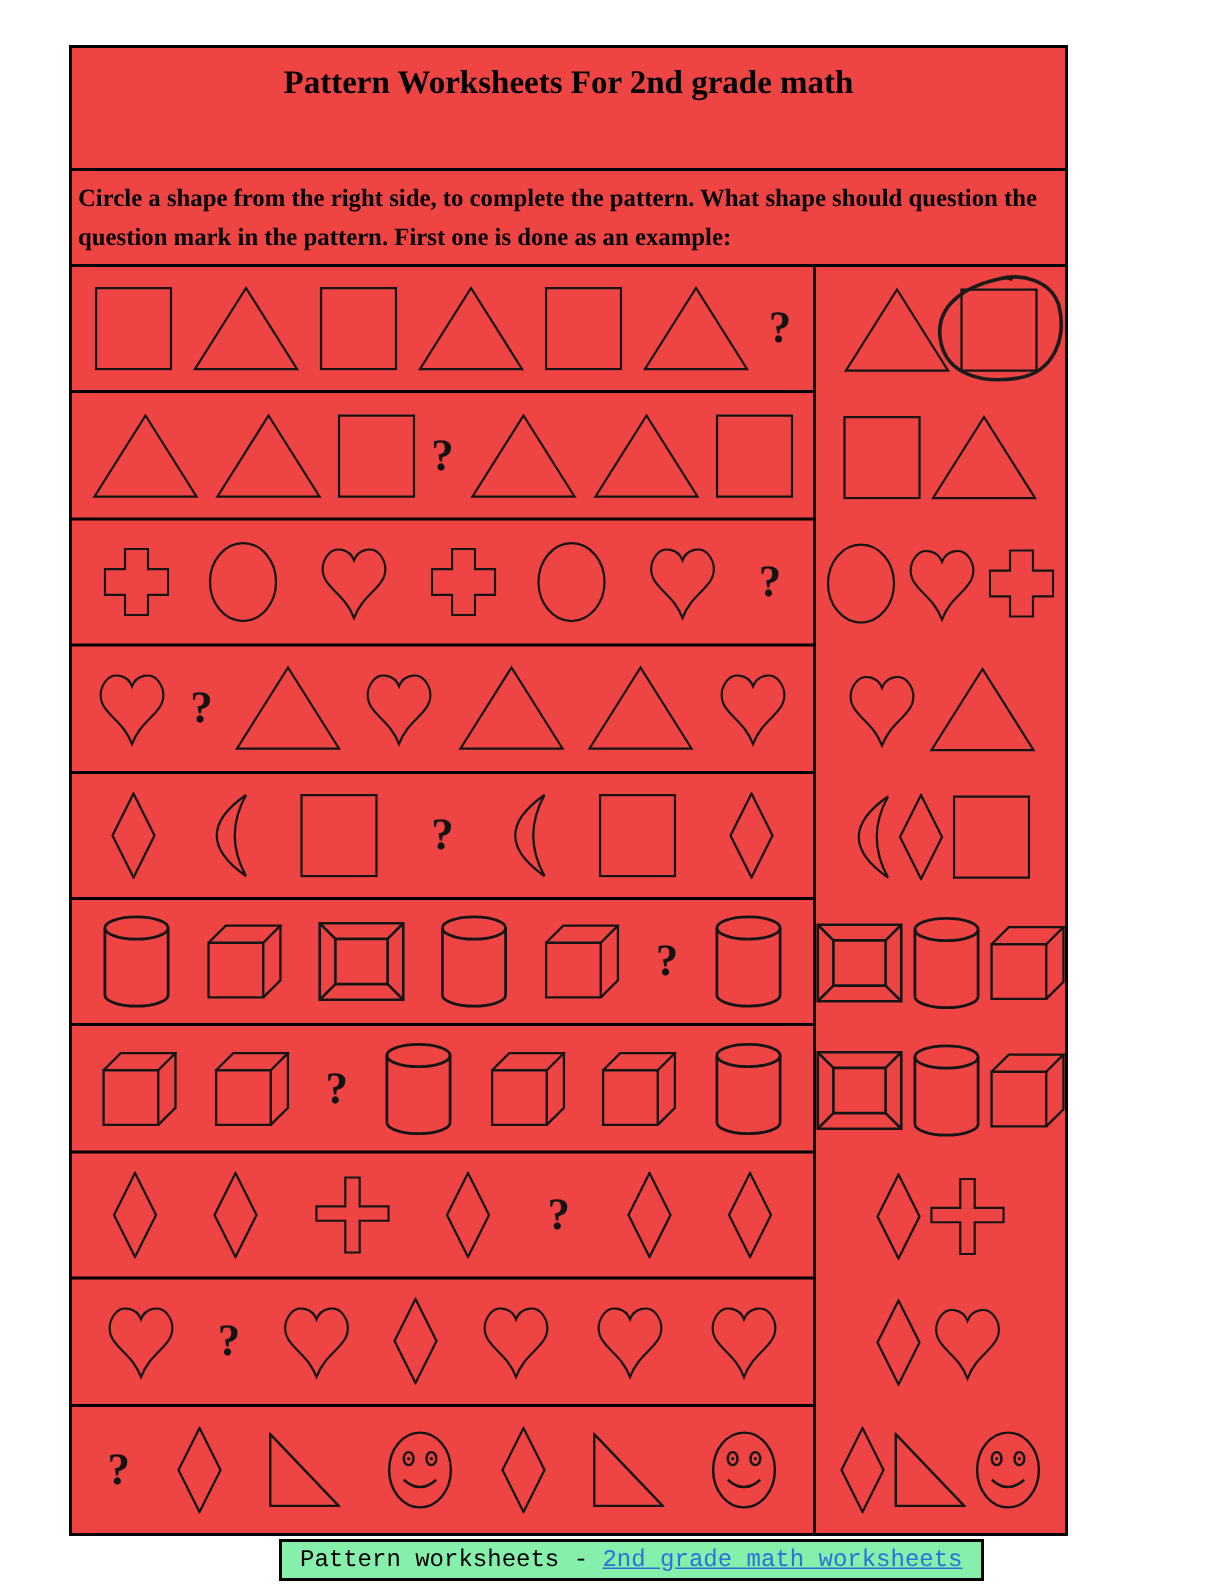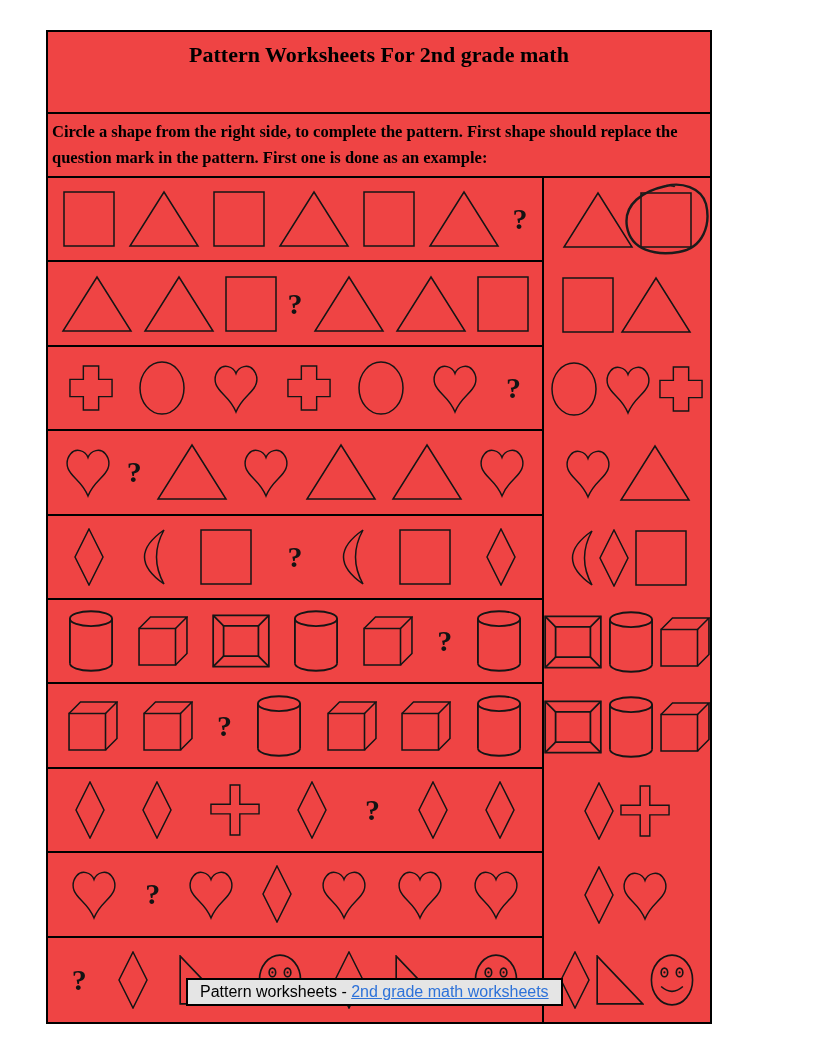--- a/index.html
+++ b/index.html
@@ -16,32 +16,32 @@
   .left-col .prow:last-child{border-bottom:none;}
   .arow{height:84.4px;display:flex;align-items:center;justify-content:center;gap:6px;}
   .shape{display:inline-flex;}
   .shape svg{display:block;}
   svg path,svg ellipse,svg circle{fill:none;stroke:#151515;stroke-width:1.5;stroke-linejoin:miter;}
   svg .fill{fill:#151515;stroke:none;}
   .qmark{font-family:"Liberation Serif",serif;font-weight:bold;font-size:30px;color:#131313;line-height:1;}
   .opt{position:relative;display:inline-flex;}
   svg.annot{position:absolute;left:50%;top:50%;width:88px;height:78px;transform:translate(-50%,-50%);overflow:visible;}
   svg.annot path{stroke-width:2.4;stroke:#1b1b1b;fill:none;stroke-linecap:round;}
-  .footer{position:absolute;left:186px;top:978px;border:2px solid #000;padding:3px 12px;font-family:Liberation Sans, sans-serif;font-size:16px;white-space:pre;background:#e5e5e5;}
+  .footer{position:absolute;left:186px;top:1026px;border:2px solid #000;padding:3px 12px;font-family:Liberation Mono, monospace;font-size:16px;white-space:pre;background:#86efac;}
   .footer-link{text-decoration:underline;cursor:pointer;}
 </style>
 </head>
 <body>
 
 <div class="page">
   <div class="sheet">
     <div class="head">
       <div class="title">Pattern Worksheets For 2nd grade math</div>
     </div>
-    <div class="instructions">Circle a shape from the right side, to complete the pattern. First shape should replace the question mark in the pattern. First one is done as an example:</div>
+    <div class="instructions">Circle a shape from the right side, to complete the pattern. What shape should question the question mark in the pattern. First one is done as an example:</div>
     <div class="grid">
       <div class="left-col">
           <div class="prow">
             <span class="shape">
               <svg width="52" height="56" viewBox="0 0 52 56">
                 <path d="M1,1 H51 V55 H1 Z"></path>
               </svg>
             </span>
             <span class="shape">
               <svg width="72" height="58" viewBox="0 0 72 58">

